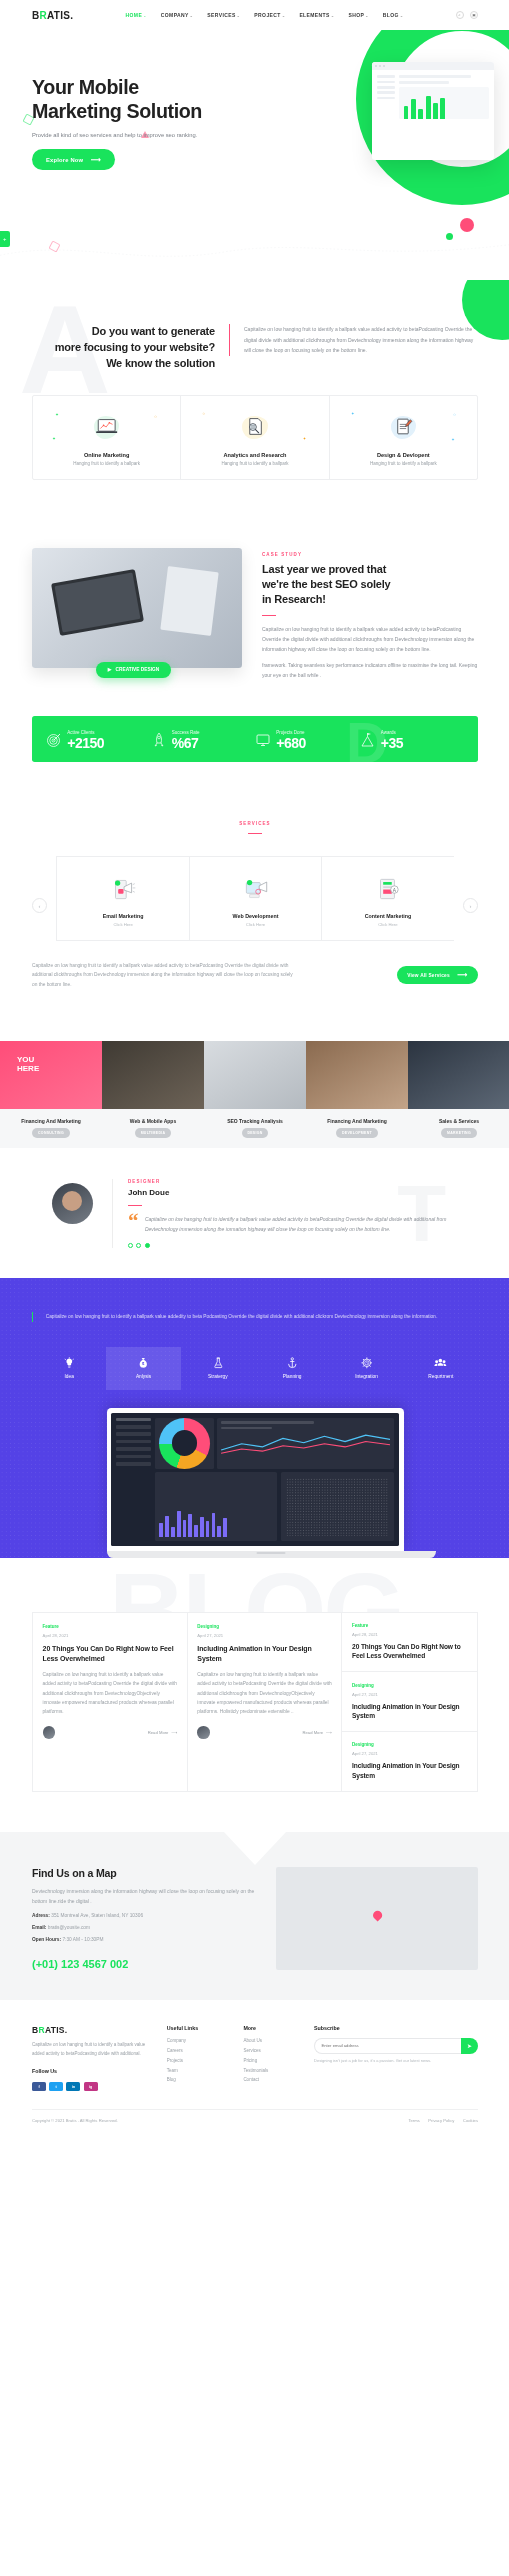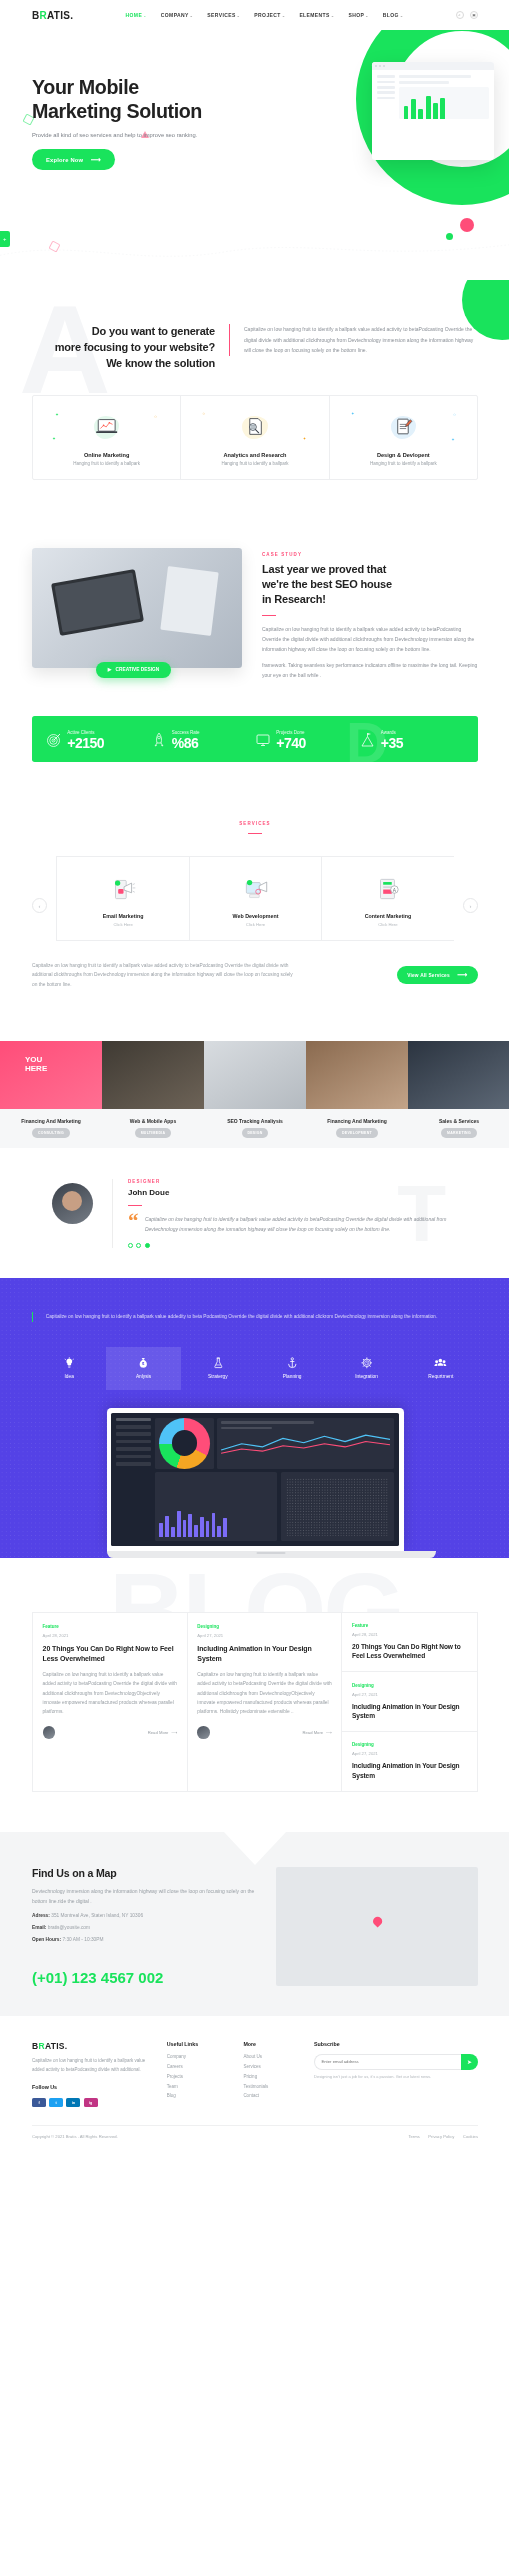--- a/index.html
+++ b/index.html
@@ -224,21 +224,21 @@
   
   .sec-map{background:#f4f5f6;position:relative;padding:35px 0 30px;margin-top:10.6px}
   .notch{position:absolute;left:50%;top:0;transform:translateX(-50%);width:0;height:0;
     border-left:31px solid transparent;border-right:31px solid transparent;border-top:33px solid #fff}
   .map-row{display:flex;gap:21px;position:relative;z-index:3}
   .map-left{width:223px}
   .map-left h2{font-size:10.6px;font-weight:bold;color:#222;letter-spacing:-0.2px}
   .map-left p.d{font-size:5px;line-height:2;color:#9aa0a6;margin-top:7.4px}
   .kv{font-size:4.8px;color:#9aa0a6;margin-top:7px}
   .kv b{color:#3a3a3a}
-  .phone{font-size:15px;font-weight:bold;color:#19e35c;margin-top:27px}
+  .phone{font-size:11px;font-weight:bold;color:#19e35c;margin-top:16px}
   .map-right{flex:1;background:#e4e7ea;border-radius:2.1px;min-height:101px;position:relative;overflow:hidden}
   .map-right:after{content:"";position:absolute;inset:0;
     background-image:linear-gradient(rgba(255,255,255,.6) 0.5px,transparent 0.5px),linear-gradient(90deg,rgba(255,255,255,.6) 0.5px,transparent 0.5px);
     background-size:14px 14px}
   .pin{position:absolute;left:48%;top:42%;width:8.5px;height:8.5px;border-radius:50% 50% 50% 0;background:#ff4d79;transform:rotate(-45deg);z-index:3}
 
   
   .footer{background:#fff;padding:24.4px 0 0;position:relative}
   .f-row{display:flex;gap:12.7px}
   .f-col{flex:1}
@@ -423,21 +423,21 @@
           </div>
           <div class="case-badge">
             <span>▶</span>
             <span>CREATIVE DESIGN</span>
           </div>
         </div>
         <div class="case-right">
           <div class="eyebrow">CASE STUDY</div>
           <h2>
             <span>Last year we proved that</span><br>
-            <span>we're the best SEO house</span><br>
+            <span>we're the best SEO solely</span><br>
             <span>in Research!</span>
           </h2>
           <div class="rule"></div>
           <p>Capitalize on low hanging fruit to identify a ballpark value added activity to betaPodcasting Override the digital divide with additional clickthroughs from Devtechnology immersion along the information highway will close the loop on focusing solely on the bottom line.</p>
           <p>framework. Taking seamless key performance indicators offline to maximise the long tail. Keeping your eye on the ball while .</p>
         </div>
       </div>
 
       <div class="stats">
         <div class="ghostD">D</div>
@@ -454,32 +454,32 @@
             </div>
         </div>
         <div class="stat">
           <svg class="sic" viewBox="0 0 32 32">
             <path d="M16 2 C21 8 22 15 20 22 H12 C10 15 11 8 16 2 z" fill="none" stroke="#fff" stroke-width="1.6"></path>
             <circle cx="16" cy="11" r="2.6" fill="none" stroke="#fff" stroke-width="1.4"></circle>
             <path d="M12 22 L8 28 L12 26 M20 22 L24 28 L20 26" fill="none" stroke="#fff" stroke-width="1.5"></path>
           </svg>
           <div>
               <div class="lbl">Success Rate</div>
-          <div class="num">%86</div>
+          <div class="num">%67</div>
             </div>
         </div>
         <div class="stat">
           <svg class="sic" viewBox="0 0 32 32">
             <rect x="4" y="6" width="24" height="17" rx="2" fill="none" stroke="#fff" stroke-width="1.7"></rect>
             <line x1="12" y1="27" x2="20" y2="27" stroke="#fff" stroke-width="1.7"></line>
             <line x1="16" y1="23" x2="16" y2="27" stroke="#fff" stroke-width="1.7"></line>
           </svg>
           <div>
               <div class="lbl">Projects Done</div>
-          <div class="num">+740</div>
+          <div class="num">+680</div>
             </div>
         </div>
         <div class="stat">
           <svg class="sic" viewBox="0 0 32 32">
             <path d="M4 28 L15 9 L26 28 z" fill="none" stroke="#fff" stroke-width="1.6"></path>
             <line x1="15" y1="9" x2="15" y2="2" stroke="#fff" stroke-width="1.5"></line>
             <path d="M15 2 L22 4 L15 6 z" fill="#fff"></path>
           </svg>
           <div>
               <div class="lbl">Awards</div>
@@ -549,21 +549,21 @@
           <span class="arw">⟶</span>
         </button>
       </div>
     </div>
   </div>
 
   <div class="sec-project">
     <div class="portfolio">
       <div class="pf">
         <div class="pf-img" style="background:linear-gradient(150deg,#ff4d79,#ff6f92)">
-          <div style="position:absolute;left:25px;top:14px;color:#fff;font-size:8px;font-weight:bold;line-height:1.15">YOU<br>HERE</div>
+          <div style="position:absolute;left:17px;top:14px;color:#fff;font-size:8px;font-weight:bold;line-height:1.15">YOU<br>HERE</div>
         </div>
         <div class="pf-cap">
           <h5>Financing And Marketing</h5>
           <span class="tag">CONSULTING</span>
         </div>
       </div>
       <div class="pf">
         <div class="pf-img" style="background:linear-gradient(150deg,#3f3a33,#6d6357)"></div>
         <div class="pf-cap">
           <h5>Web &amp; Mobile Apps</h5>

